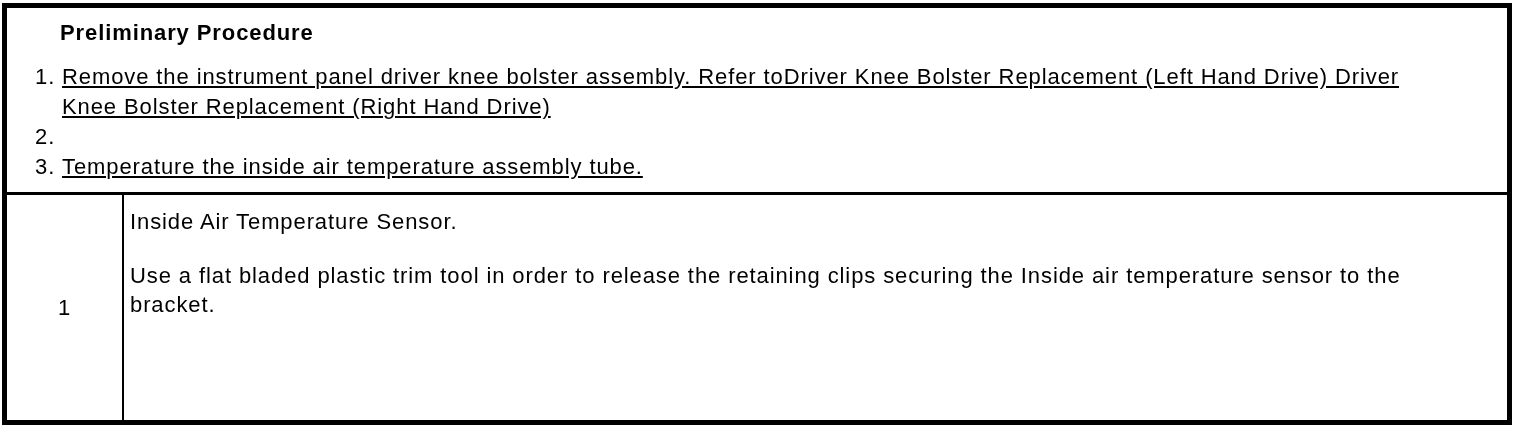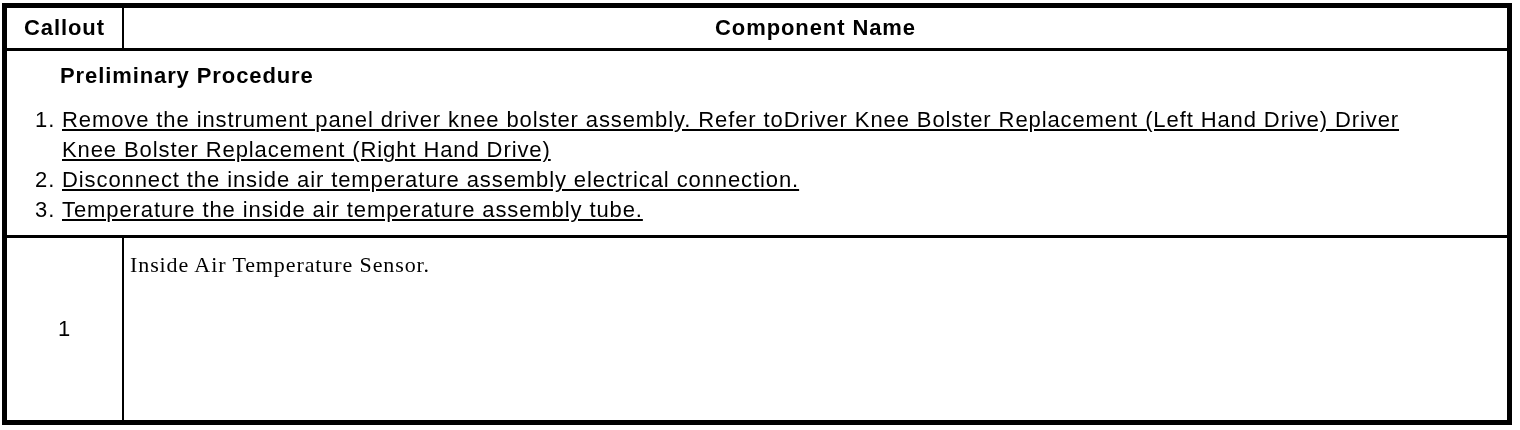--- a/index.html
+++ b/index.html
@@ -91,21 +91,20 @@
     border-right: 2px solid #000000;
     display: flex;
     align-items: center;
     justify-content: center;
   }
   .item-content {
     flex: 1;
     box-sizing: border-box;
     padding: 12px 56px 0 6px;
     overflow: hidden;
-    font-family: Liberation Serif, serif;
   }
   .comp-name {
     margin: 0;
     line-height: 29px;
   }
   .proc-title {
     margin: 24px 0 0 0;
     font-weight: bold;
     line-height: 29px;
   }
@@ -114,45 +113,41 @@
     line-height: 29px;
     max-width: 1320px;
   }
 </style>
 </head>
 <body>
 
 <div class="page">
   <div class="tbl">
 
-    <div class="hdr-row">
-      <div class="hdr-callout">Callout</div>
-      <div class="hdr-comp">Component Name</div>
-    </div>
 
     <div class="prelim-row">
       <div class="prelim-title">Preliminary Procedure</div>
 
       <div class="step">
         <div class="step-num">1.</div>
         <div class="step-text">Remove the instrument panel driver knee bolster assembly. Refer toDriver Knee Bolster Replacement (Left Hand Drive) Driver Knee Bolster Replacement (Right Hand Drive)</div>
       </div>
 
       <div class="step">
         <div class="step-num">2.</div>
-        <div class="step-text">Disconnect the inside air temperature assembly electrical connection.</div>
       </div>
 
       <div class="step">
         <div class="step-num">3.</div>
         <div class="step-text">Temperature the inside air temperature assembly tube.</div>
       </div>
     </div>
 
     <div class="item-row">
       <div class="item-callout">1</div>
       <div class="item-content">
         <p class="comp-name">Inside Air Temperature Sensor.</p>
+        <p class="proc-text">Use a flat bladed plastic trim tool in order to release the retaining clips securing the Inside air temperature sensor to the bracket.</p>
       </div>
     </div>
 
   </div>
 </div>
 
 </body></html>

